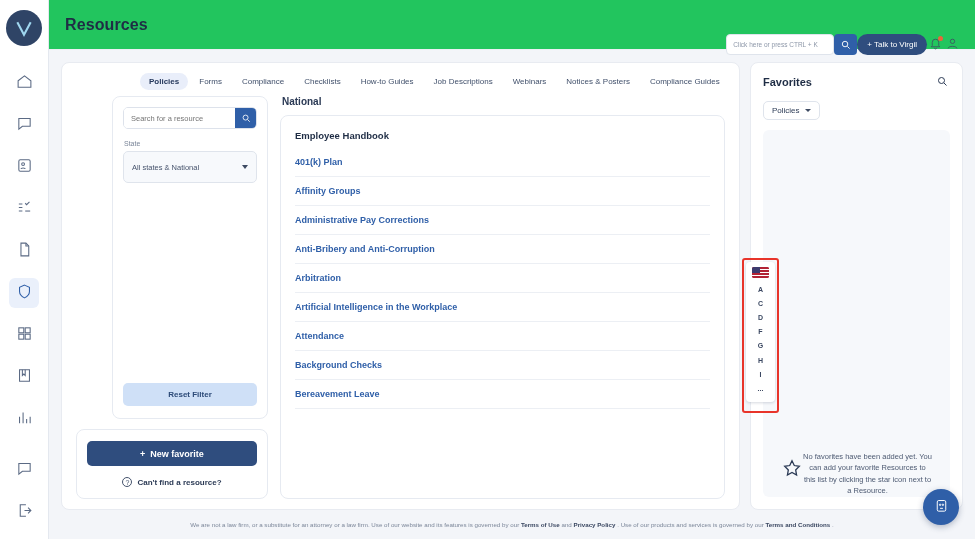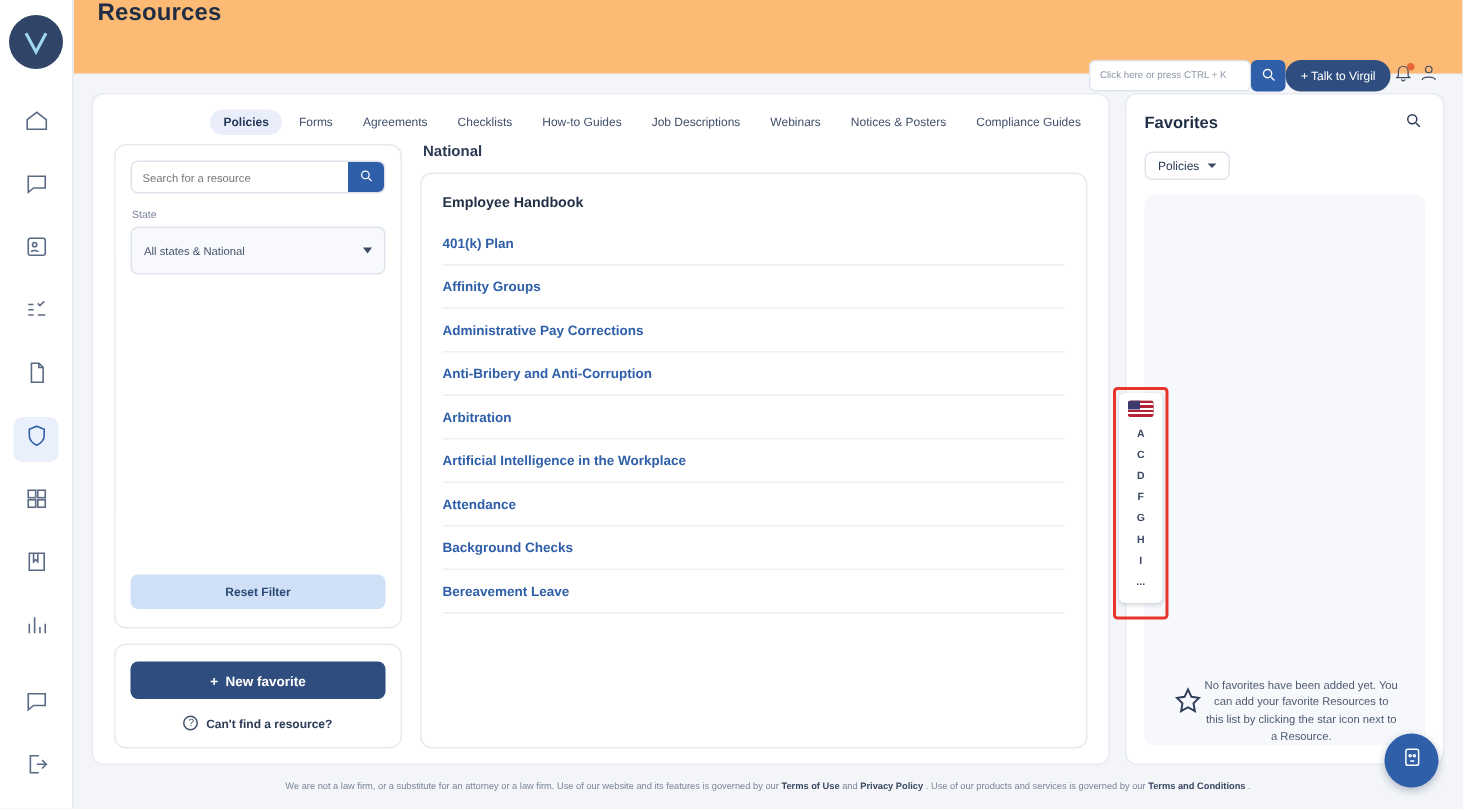--- a/index.html
+++ b/index.html
@@ -57,23 +57,23 @@
   .main {
     flex: 1;
     display: flex;
     flex-direction: column;
     min-width: 0;
   }
 
   
   .topbar {
     height: 50px;
-    background: #fdba74;
-    display: flex;
-    align-items: flex-start;
+    background: #22c55e;
+    display: flex;
+    align-items: center;
     padding: 0 14px 0 16px;
     border-bottom: 1px solid #edf0f5;
   }
   .page-title {
     font-size: 16px;
     font-weight: bold;
     color: #1f2d45;
     letter-spacing: .1px;
   }
   .topbar-right {
@@ -185,20 +185,21 @@
     flex-shrink: 0;
   }
   .filters-card {
     border: 1px solid #e6eaf1;
     border-radius: 8px;
     padding: 10px 10px 12px 10px;
     display: flex;
     flex-direction: column;
     flex: 1;
     min-height: 0;
+    margin-left: 36px;
   }
   .search-row {
     display: flex;
     align-items: stretch;
     border: 1px solid #dde2eb;
     border-radius: 5px;
     overflow: hidden;
     height: 22px;
     background: #fff;
   }
@@ -605,21 +606,21 @@
       </div>
     </div>
 
     <div class="content">
 
       <div class="left-panel">
 
         <div class="tabs">
           <div class="tab active">Policies</div>
           <div class="tab">Forms</div>
-          <div class="tab">Agreements</div>
+          <div class="tab">Compliance</div>
           <div class="tab">Checklists</div>
           <div class="tab">How-to Guides</div>
           <div class="tab">Job Descriptions</div>
           <div class="tab">Webinars</div>
           <div class="tab">Notices &amp; Posters</div>
           <div class="tab">Compliance Guides</div>
         </div>
 
         <div class="panel-body">
 

